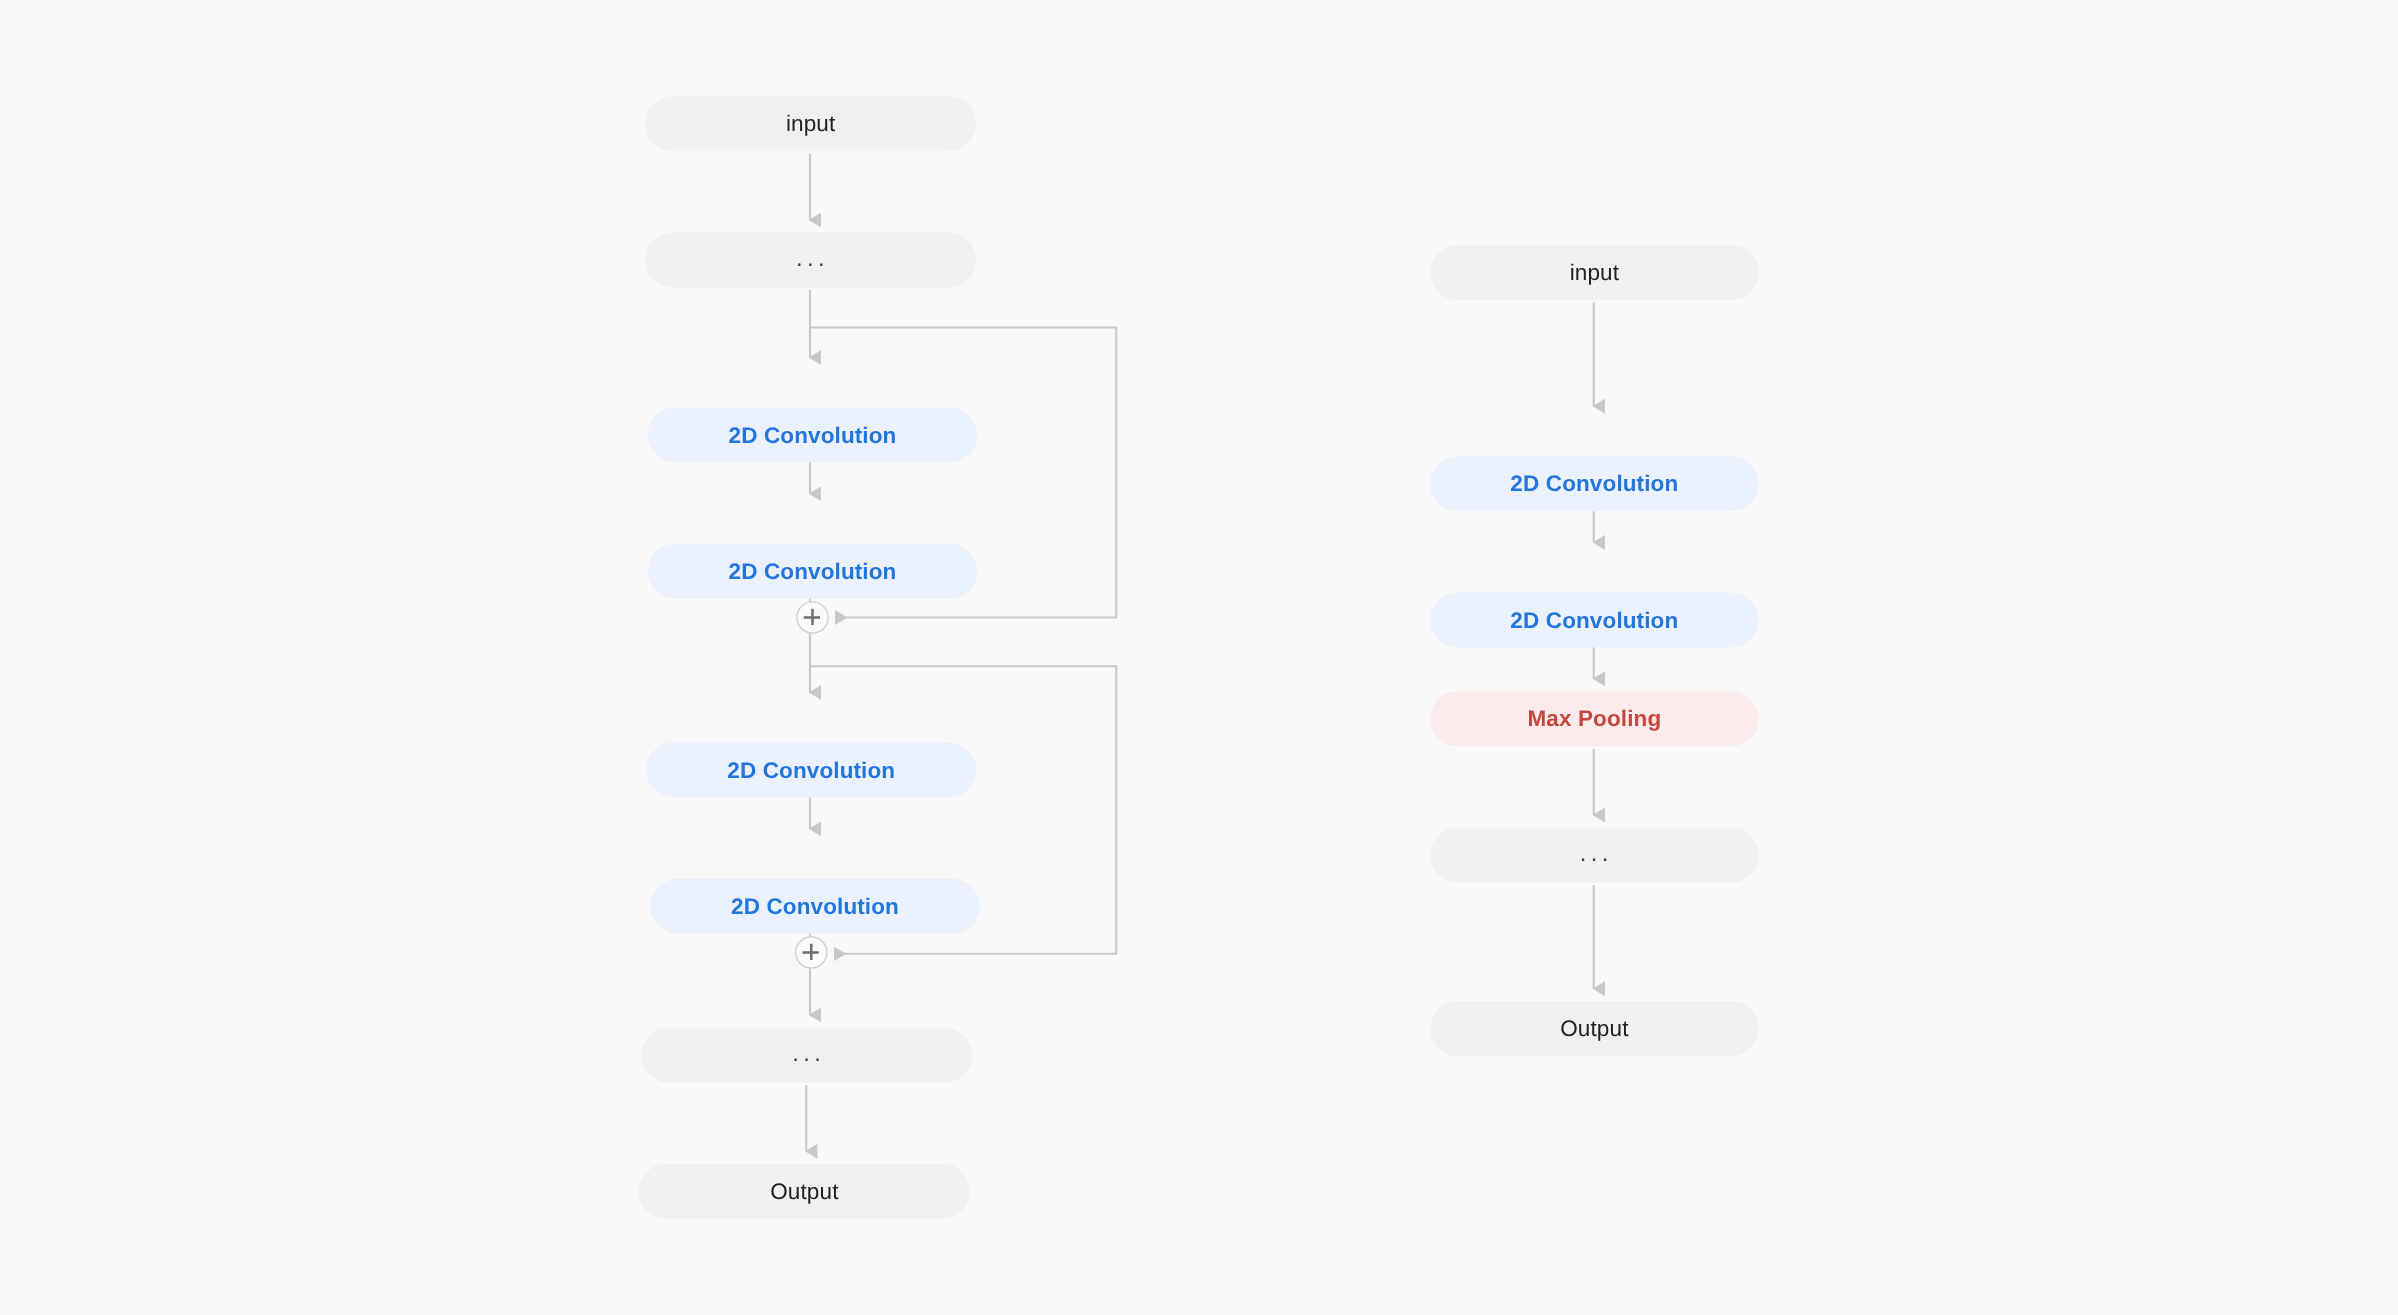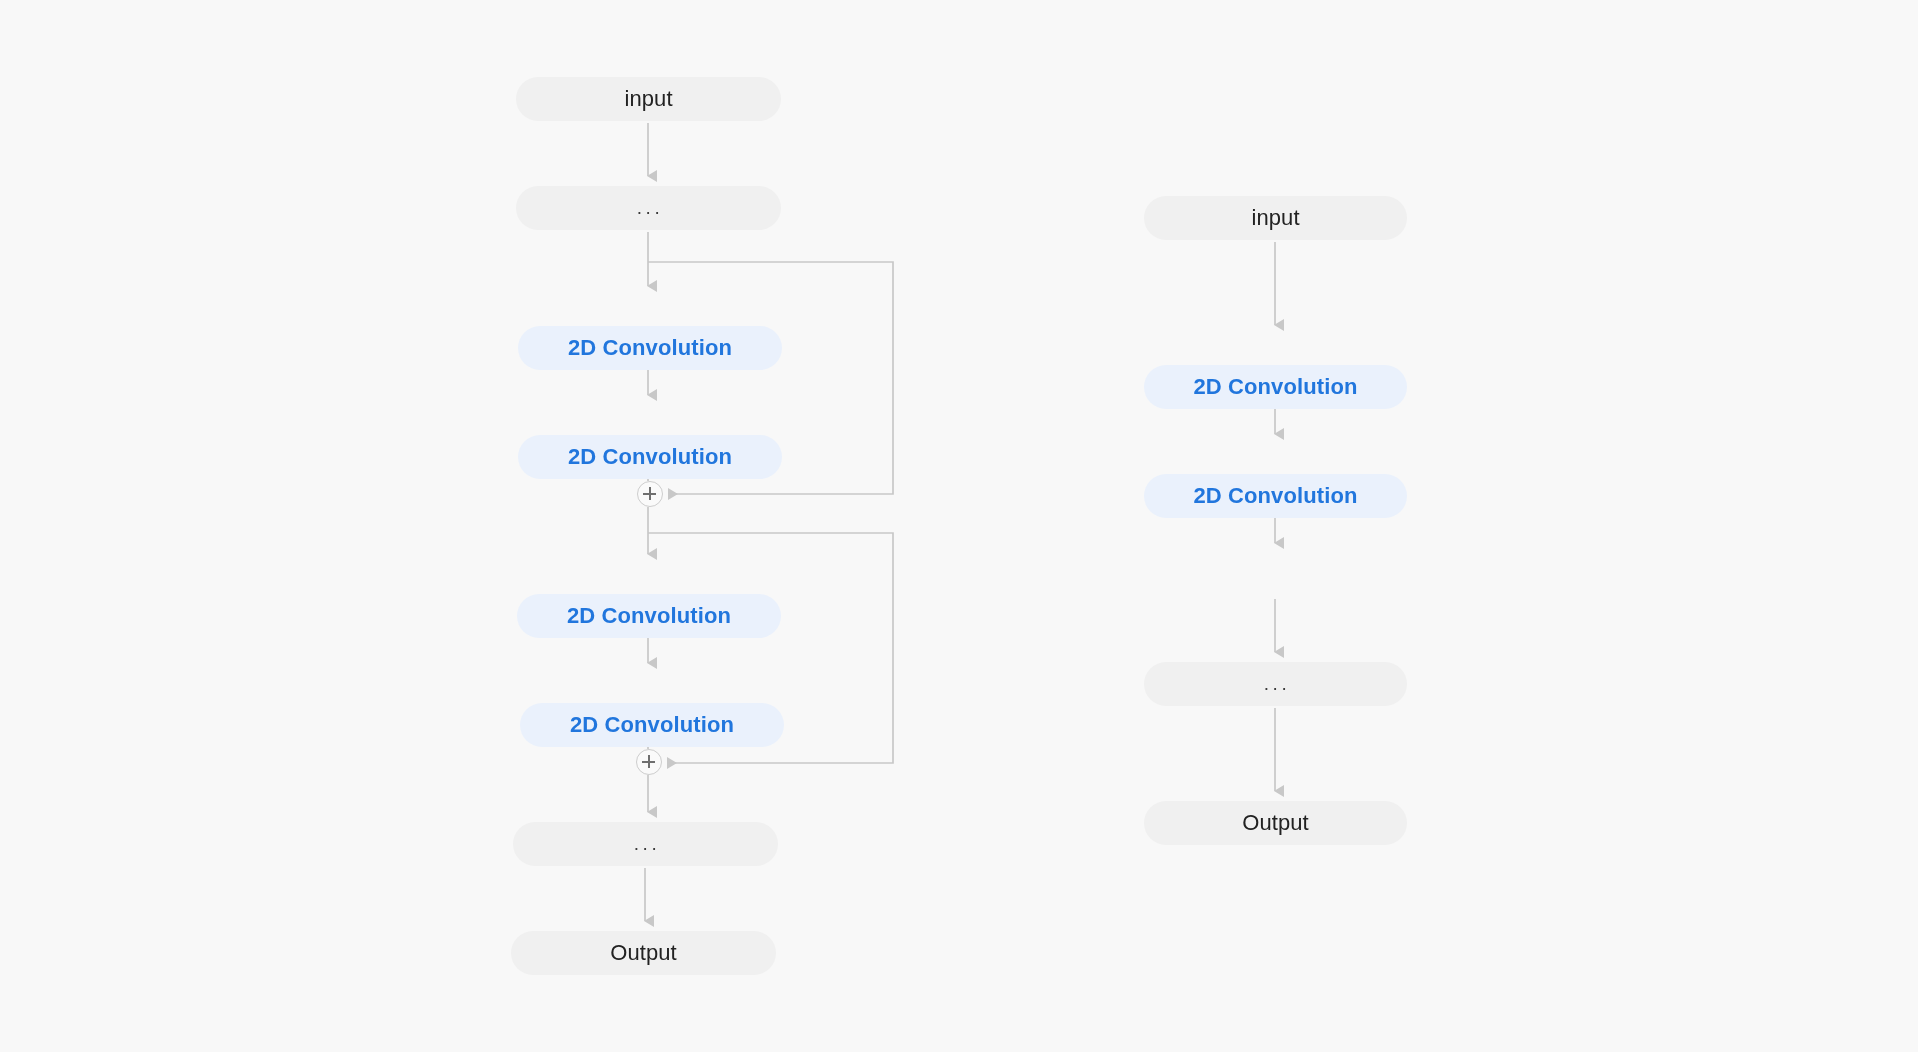--- a/index.html
+++ b/index.html
@@ -17,21 +17,21 @@
     height: 1052px;
     background: #f8f8f8;
     overflow: hidden;
   }
   .node {
     position: absolute;
     display: flex;
     align-items: center;
     justify-content: center;
     border-radius: 22px;
-    font-size: 22px;
+    font-size: 18px;
     letter-spacing: 0.1px;
     box-sizing: border-box;
     white-space: nowrap;
     user-select: none;
   }
   .node.kind-generic {
     background: #f0f0f0;
     color: #222222;
   }
   .node.kind-conv {
@@ -156,18 +156,19 @@
   <div class="node kind-ellipsis" style="left:513px;top:822px;width:265px;height:44px;">...</div>
 
   <div class="node kind-generic" style="left:511px;top:931px;width:265px;height:44px;">Output</div>
 
   <div class="node kind-generic" style="left:1144px;top:196px;width:263px;height:44px;">input</div>
 
   <div class="node kind-conv" style="left:1144px;top:335px;width:263px;height:44px;">2D Convolution</div>
 
   <div class="node kind-conv" style="left:1144px;top:444px;width:263px;height:44px;">2D Convolution</div>
 
+  <div class="node kind-pool" style="left:1144px;top:553px;width:263px;height:44px;">Max Pooling</div>
 
   <div class="node kind-ellipsis" style="left:1144px;top:662px;width:263px;height:44px;">...</div>
 
   <div class="node kind-generic" style="left:1144px;top:801px;width:263px;height:44px;">Output</div>
 
 </div>
 
 </body></html>

